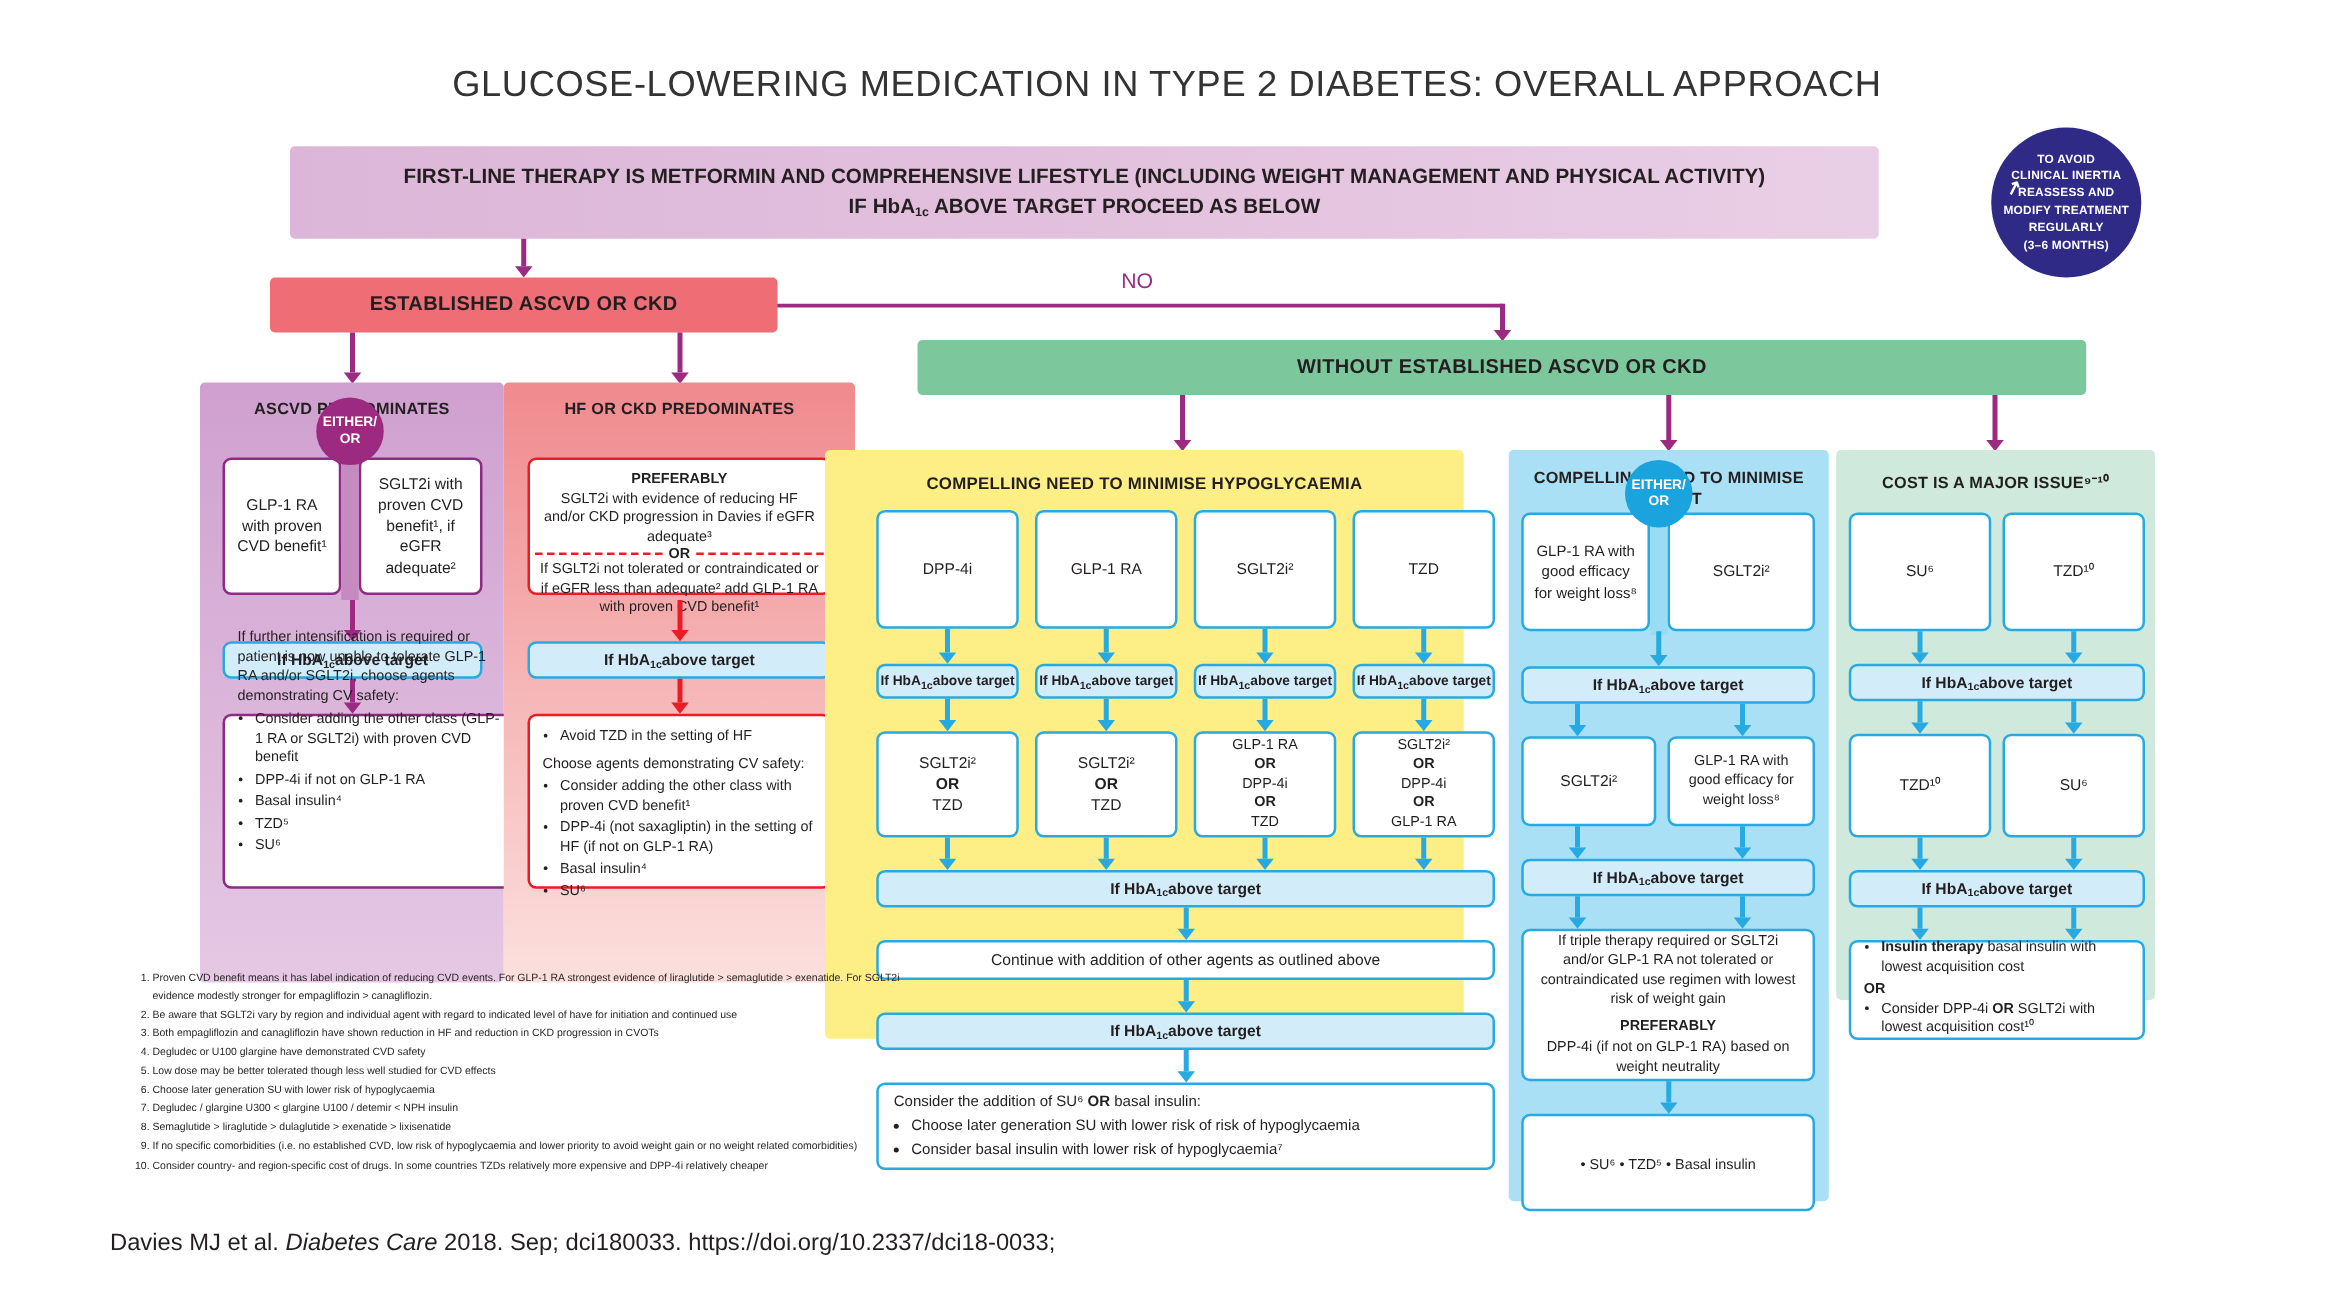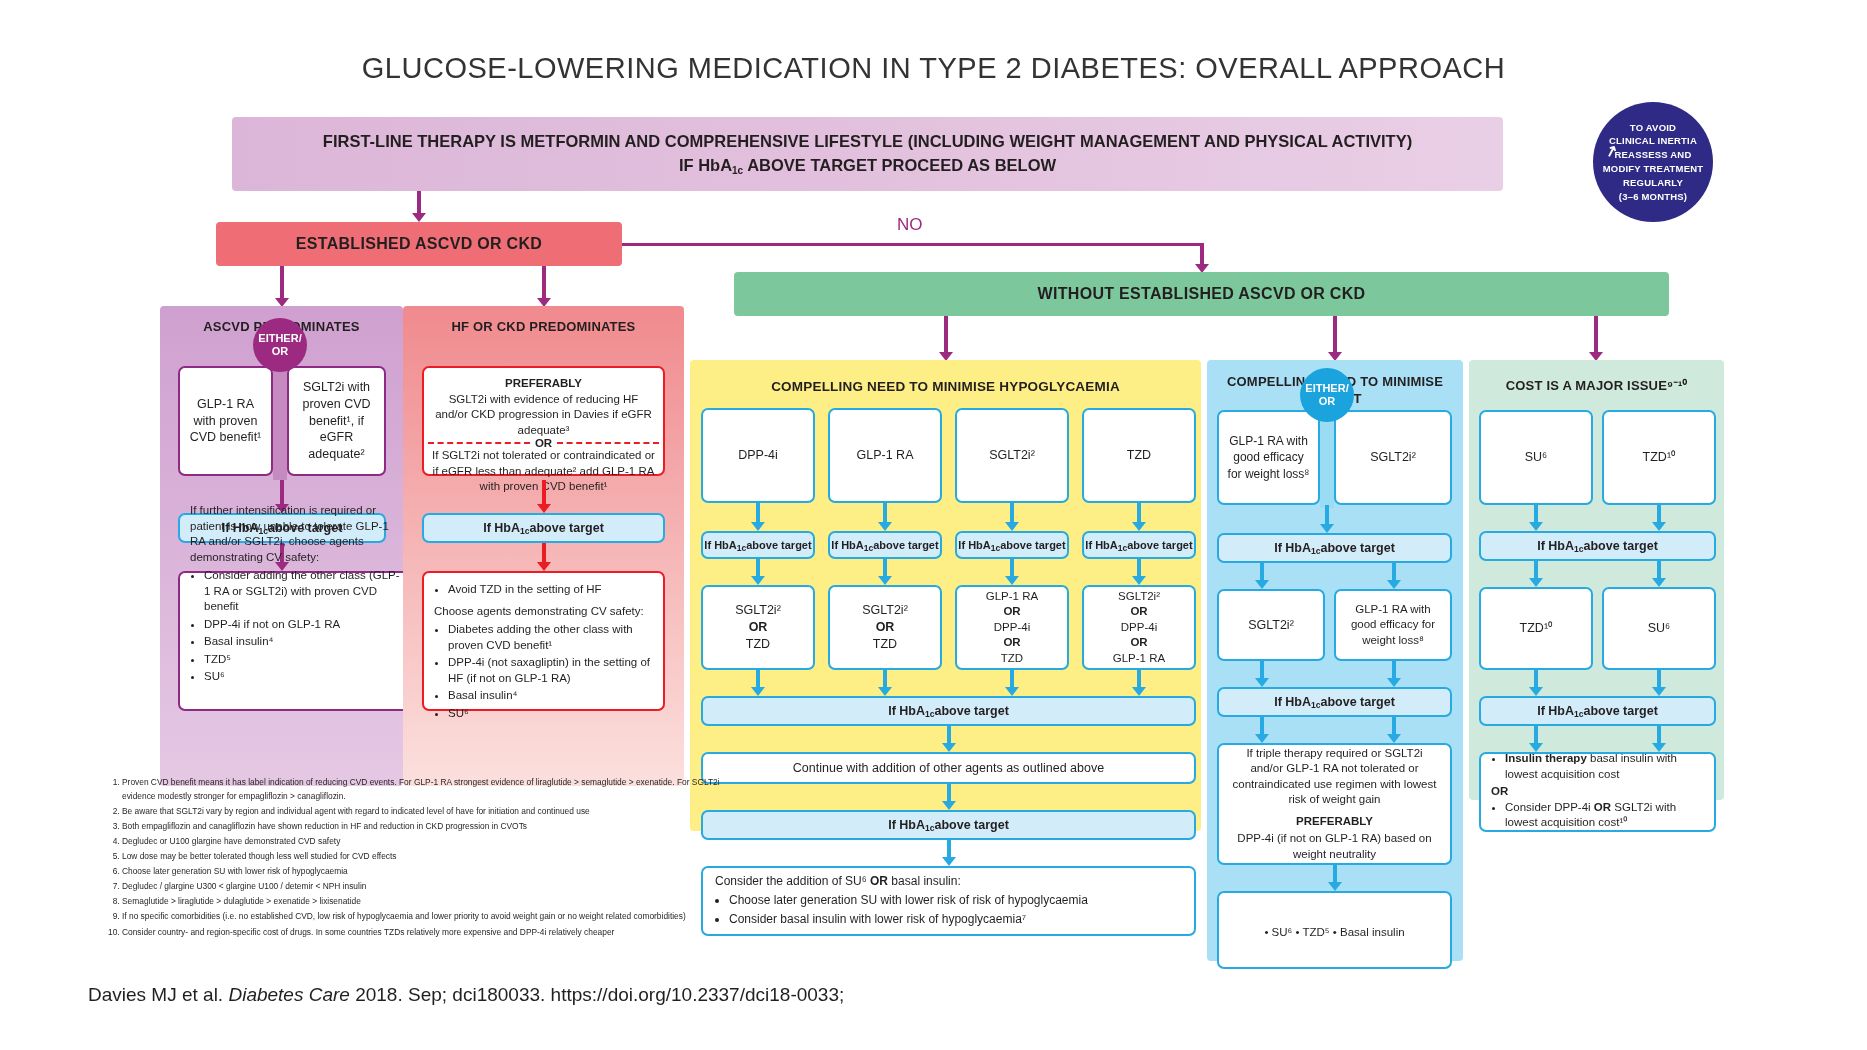--- a/index.html
+++ b/index.html
@@ -73,21 +73,21 @@
   .panel { position:absolute; border-radius:4px; }
   .panel-head {
     text-align:center; font-weight:bold; font-size:13px;
     padding-top:13px; letter-spacing:.2px; line-height:1.3;
   }
 
   .p-ascvd  { left:160px; top:306px; width:243px; height:480px;
               background:linear-gradient(180deg,#cfa0cf 0%, #e5c8e4 100%); }
   .p-hf     { left:403px; top:306px; width:281px; height:480px;
               background:linear-gradient(180deg,#f08a8e 0%, #fbe0dd 100%); }
-  .p-hypo   { left:690px; top:360px; width:511px; height:471px;
+  .p-hypo   { left:660px; top:360px; width:511px; height:471px;
               background:#fdef86; }
   .p-weight { left:1207px; top:360px; width:256px; height:601px;
               background:#a9e0f6; }
   .p-cost   { left:1469px; top:360px; width:255px; height:440px;
               background:#cfe9dd; }
 
   
   .box {
     position:absolute; background:#fff; border-radius:7px;
     display:flex; flex-direction:column; align-items:center; justify-content:center;
@@ -282,21 +282,21 @@
     <div class="shaft" style="height:19px;"></div>
       <div class="head"></div>
   </div>
 
   <div class="box br left-align" style="left:422px; top:571px; width:243px; height:140px; justify-content:flex-start; padding:9px 10px; font-size:11.5px;">
     <ul class="bl" style="margin-top:0;">
       <li>Avoid TZD in the setting of HF</li>
     </ul>
     <div style="margin-top:4px;">Choose agents demonstrating CV safety:</div>
     <ul class="bl">
-      <li>Diabetes adding the other class with proven CVD benefit¹</li>
+      <li>Consider adding the other class with proven CVD benefit¹</li>
       <li>DPP-4i (not saxagliptin) in the setting of HF (if not on GLP-1 RA)</li>
       <li>Basal insulin⁴</li>
       <li>SU⁶</li>
     </ul>
   </div>
 
   <div class="panel p-hypo">
     <div class="panel-head" style="padding-top:18px; font-size:13.5px;">COMPELLING NEED TO MINIMISE HYPOGLYCAEMIA</div>
   </div>
 

